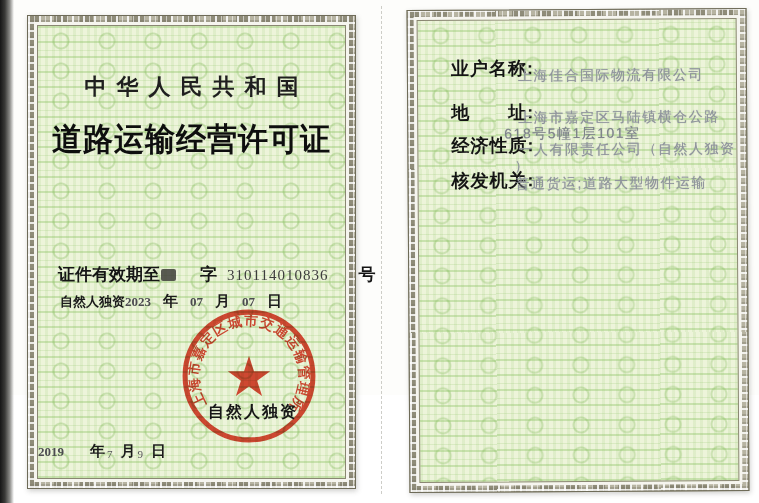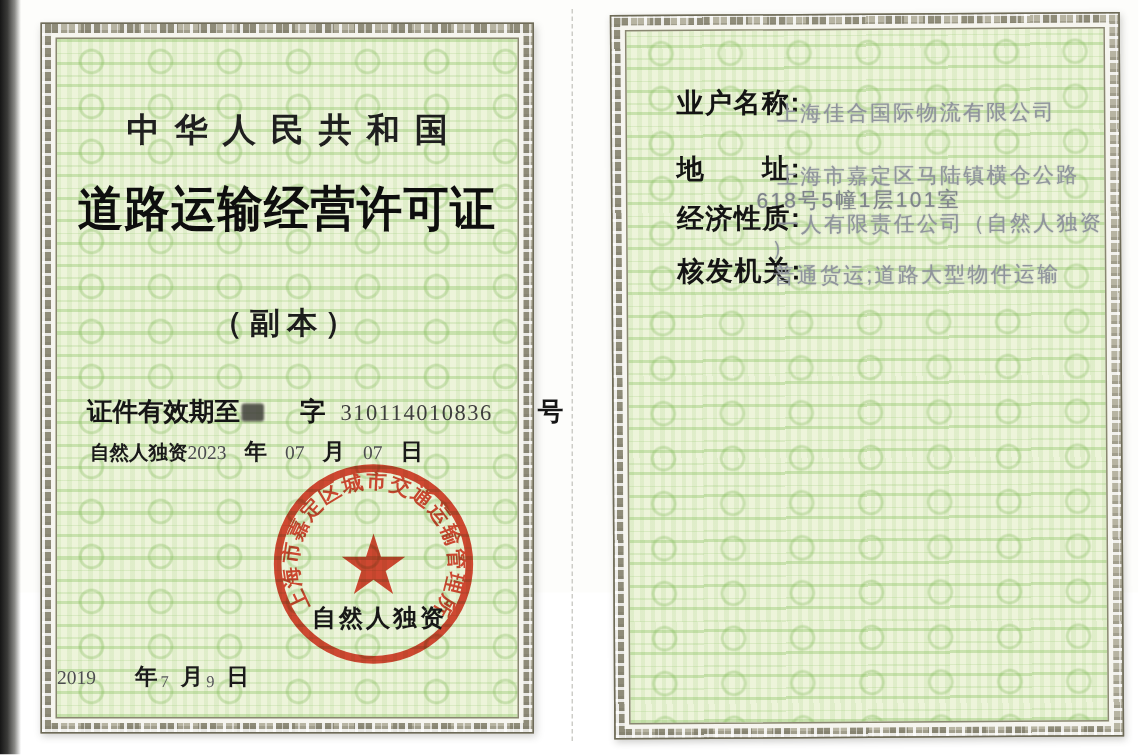--- a/index.html
+++ b/index.html
@@ -41,21 +41,21 @@
     color:#1c1c1c;font-weight:600;}
   .lic-row{top:237px;left:20px;right:12px;color:#151515;font-size:17px;font-weight:bold;
     white-space:nowrap;}
   .lic-zi{margin-left:24px;}
   .lic-num{margin-left:10px;font-family:"Liberation Serif",serif;font-weight:normal;
     font-size:15px;letter-spacing:1px;color:#3d3d3d;}
   .lic-hao{margin-left:30px;}
   .smudge{display:inline-block;width:15px;height:12px;background:#34332f;border-radius:2px;
     filter:blur(.6px);opacity:.8;vertical-align:-1px;margin-left:1px;}
   .valid-row{top:266px;left:22px;color:#1a1a1a;font-size:13px;font-weight:bold;white-space:nowrap;}
-  .typed{font-family:"Liberation Serif",serif;font-weight:normal;color:#4c4c50;font-size:13px;}
+  .typed{font-family:"Liberation Serif",serif;font-weight:bold;color:#4c4c50;font-size:13px;}
   .ymd{font-size:15px;}.g2{margin-left:12px;}
 
   .issuer{top:376px;left:145px;width:140px;text-align:center;font-size:16px;font-weight:bold;
     letter-spacing:2px;color:#171717;z-index:3;}
   .issue-date{top:416px;left:0;right:0;text-align:left;font-size:15px;font-weight:bold;
     color:#1a1a1a;white-space:nowrap;}
   .issue-date .typed{font-size:13px;}
   .sub{font-family:"Liberation Serif",serif;font-weight:normal;font-size:11px;color:#55555a;
     vertical-align:-2px;}
   .d1{margin-right:26px;}.d2{margin-left:2px;margin-right:8px;}
@@ -78,21 +78,20 @@
 <div class="stage">
   <div class="scan-edge"></div>
 
   <div class="frame lp-frame">
     <div class="sheet">
 
       <div class="abs ctr country">中华人民共和国</div>
 
       <div class="abs ctr main-title">道路运输经营许可证</div>
 
-      <div class="abs ctr copy-type">（副本）</div>
 
       <div class="abs lic-row">
         <span>证件有效期至</span><span class="smudge"></span><span class="lic-zi">字</span><span class="lic-num">310114010836</span><span class="lic-hao">号</span>
       </div>
 
       <div class="abs valid-row">
         <span>自然人独资</span><span class="typed">2023</span><span class="ymd g2">年</span><span class="typed g2">07</span><span class="ymd g2">月</span><span class="typed g2">07</span><span class="ymd g2">日</span>
       </div>
 
       <svg class="abs seal" viewBox="0 0 140 140">

